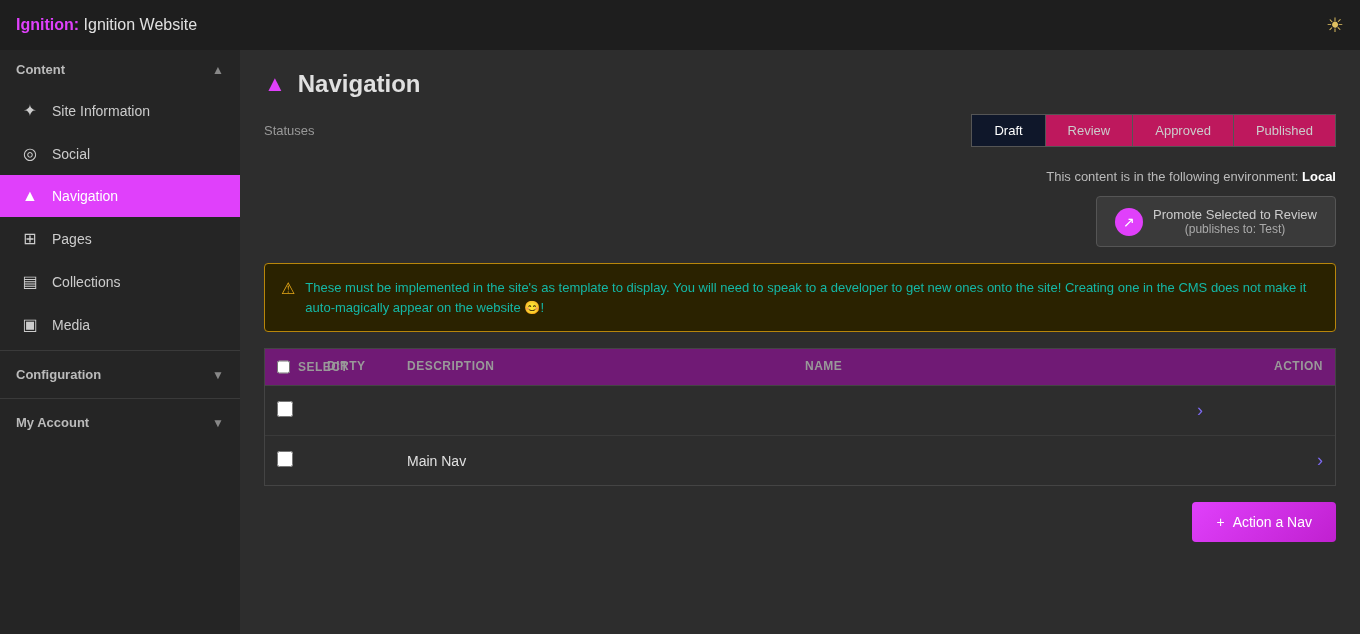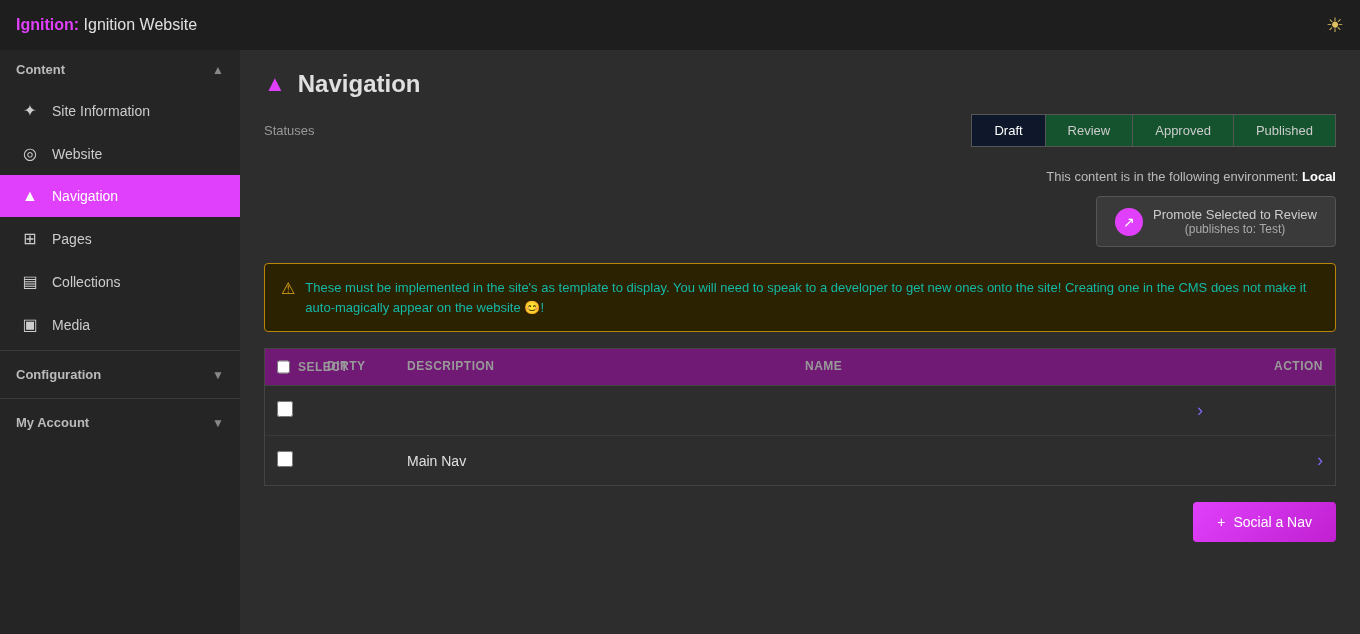--- a/index.html
+++ b/index.html
@@ -132,21 +132,21 @@
     }
     .status-tabs {
       display: flex;
       border: 1px solid #555;
     }
     .status-tab {
       padding: 8px 22px;
       font-size: 13px;
       color: #ccc;
       cursor: pointer;
-      background: #14532d;
+      background: #be185d;
       border-right: 1px solid #555;
     }
     .status-tab:last-child { border-right: none; }
     .status-tab.active {
       background: #0f172a;
       color: #fff;
       font-weight: 500;
     }
 
     .environment-info {
@@ -303,21 +303,21 @@
       <span>Content</span>
       <span class="chevron">▲</span>
     </div>
 
     <div class="sidebar-item">
       <span class="icon">✦</span>
       <span>Site Information</span>
     </div>
     <div class="sidebar-item">
       <span class="icon">◎</span>
-      <span>Website</span>
+      <span>Social</span>
     </div>
     <div class="sidebar-item active">
       <span class="icon">▲</span>
       <span>Navigation</span>
     </div>
     <div class="sidebar-item">
       <span class="icon">⊞</span>
       <span>Pages</span>
     </div>
     <div class="sidebar-item">
@@ -414,18 +414,18 @@
         <div class="row-description"></div>
         <div class="row-action">
           <span class="chevron-right">›</span>
         </div>
       </div>
     </div>
 
     <div class="create-section">
       <button class="create-btn">
         <span>+</span>
-        <span>Social a Nav</span>
+        <span>Action a Nav</span>
       </button>
     </div>
 
   </div>
 </div>
 
 </body></html>

